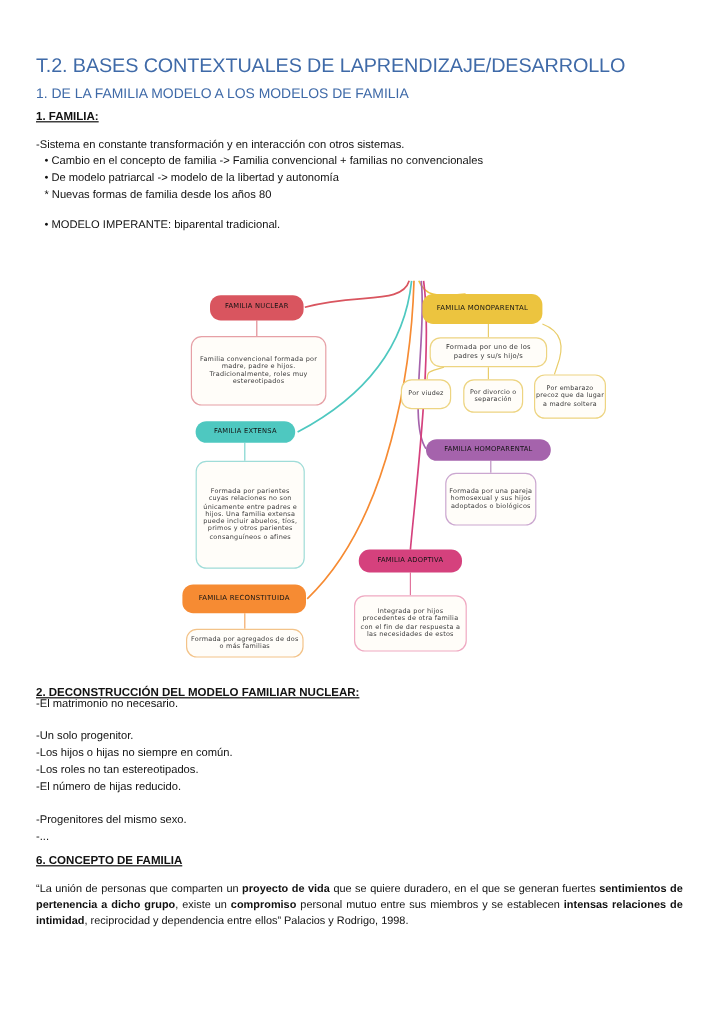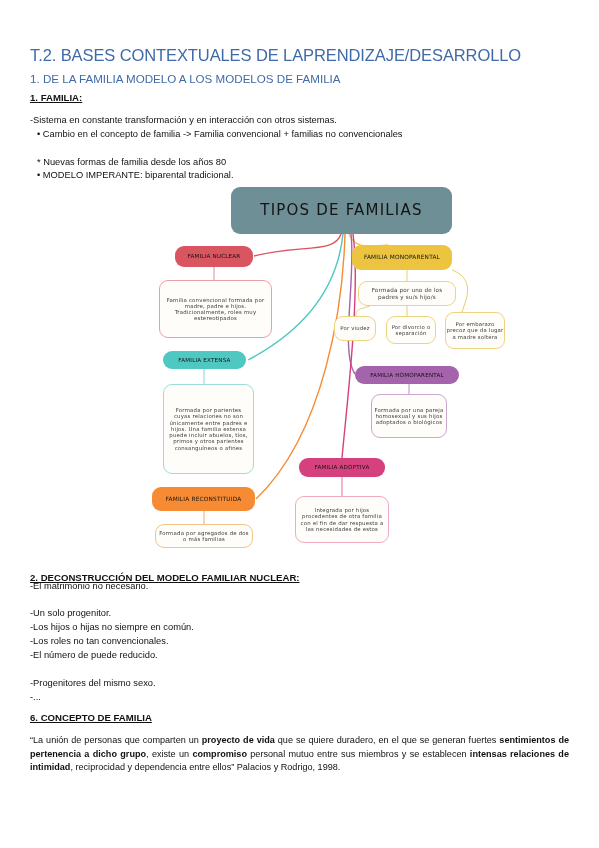--- a/index.html
+++ b/index.html
@@ -101,22 +101,23 @@
 <body>
 
 <div class="page">
 
   <div class="doc-title">T.2. BASES CONTEXTUALES DE LAPRENDIZAJE/DESARROLLO</div>
   <div class="doc-sub">1. DE LA FAMILIA MODELO A LOS MODELOS DE FAMILIA</div>
 
   <div class="sec-head" style="top:92px">1. FAMILIA:</div>
   <div class="body-line" style="top:115px">-Sistema en constante transformación y en interacción con otros sistemas.</div>
   <div class="bullet-line" style="top:129px">• Cambio en el concepto de familia -&gt; Familia convencional + familias no convencionales</div>
+  <div class="bullet-line" style="top:143px">• De modelo patriarcal -&gt; modelo de la libertad y autonomía</div>
   <div class="bullet-line" style="top:157px">* Nuevas formas de familia desde los años 80</div>
-  <div class="bullet-line" style="top:170px">• MODELO IMPERANTE: biparental tradicional.</div>
+  <div class="bullet-line" style="top:182px">• MODELO IMPERANTE: biparental tradicional.</div>
 
   <div class="map">
     <svg width="469" height="382" viewBox="0 0 469 382">
 
       <path d="M211,52 C205,72 170,62 124,74" fill="none" stroke="#d9555f" stroke-width="1.4"></path>
       <path d="M84,85 C84,92 84,92 84,98" fill="none" stroke="#e08a91" stroke-width="1"></path>
 
       <path d="M213,52 C209,90 190,140 118,178" fill="none" stroke="#4ec8c0" stroke-width="1.4"></path>
       <path d="M74,187 C74,195 74,195 74,202" fill="none" stroke="#7fd5cf" stroke-width="1"></path>
 
@@ -129,21 +130,20 @@
       <path d="M240,124 C226,128 226,128 226,134" fill="none" stroke="#e9cd6a" stroke-width="1"></path>
       <path d="M277,124 L277,134" fill="none" stroke="#e9cd6a" stroke-width="1"></path>
 
       <path d="M221,52 C226,96 210,170 225,192" fill="none" stroke="#a563ac" stroke-width="1.4"></path>
       <path d="M279,202 C279,207 279,207 279,212" fill="none" stroke="#bb8fc1" stroke-width="1"></path>
 
       <path d="M223,52 C231,110 216,230 212,276" fill="none" stroke="#d5417d" stroke-width="1.4"></path>
       <path d="M212,295 L212,314" fill="none" stroke="#e1749d" stroke-width="1"></path>
     </svg>
 
-    <div class="node head title-box">TIPOS DE FAMILIAS</div>
 
     <div class="node head n-nuc">FAMILIA NUCLEAR</div>
     <div class="node leaf l-nuc">Familia convencional formada por madre, padre e hijos. Tradicionalmente, roles muy estereotipados</div>
 
     <div class="node head n-ext">FAMILIA EXTENSA</div>
     <div class="node leaf l-ext">Formada por parientes cuyas relaciones no son únicamente entre padres e hijos. Una familia extensa puede incluir abuelos, tíos, primos y otros parientes consanguíneos o afines</div>
 
     <div class="node head n-rec">FAMILIA RECONSTITUIDA</div>
     <div class="node leaf l-rec">Formada por agregados de dos o más familias</div>
 
@@ -157,21 +157,21 @@
     <div class="node leaf l-homo">Formada por una pareja homosexual y sus hijos adoptados o biológicos</div>
 
     <div class="node head n-ado">FAMILIA ADOPTIVA</div>
     <div class="node leaf l-ado">Integrada por hijos procedentes de otra familia con el fin de dar respuesta a las necesidades de estos</div>
   </div>
 
   <div class="sec-head" style="top:572px">2. DECONSTRUCCIÓN DEL MODELO FAMILIAR NUCLEAR:</div>
   <div class="body-line" style="top:581px">-El matrimonio no necesario.</div>
   <div class="body-line" style="top:608px">-Un solo progenitor.</div>
   <div class="body-line" style="top:622px">-Los hijos o hijas no siempre en común.</div>
-  <div class="body-line" style="top:636px">-Los roles no tan convencionales.</div>
-  <div class="body-line" style="top:650px">-El número de puede reducido.</div>
+  <div class="body-line" style="top:636px">-Los roles no tan estereotipados.</div>
+  <div class="body-line" style="top:650px">-El número de hijas reducido.</div>
   <div class="body-line" style="top:678px">-Progenitores del mismo sexo.</div>
   <div class="body-line" style="top:692px">-...</div>
 
   <div class="sec-head" style="top:712px">6. CONCEPTO DE FAMILIA</div>
   <div class="para" style="top:734px"><span>“La unión de personas que comparten un </span><b>proyecto de vida</b><span> que se quiere duradero, en el que se generan fuertes </span><b>sentimientos de pertenencia a dicho grupo</b><span>, existe un </span><b>compromiso</b><span> personal mutuo entre sus miembros y se establecen </span><b>intensas relaciones de intimidad</b><span>, reciprocidad y dependencia entre ellos” Palacios y Rodrigo, 1998.</span></div>
 
 </div>
 
 </body></html>

